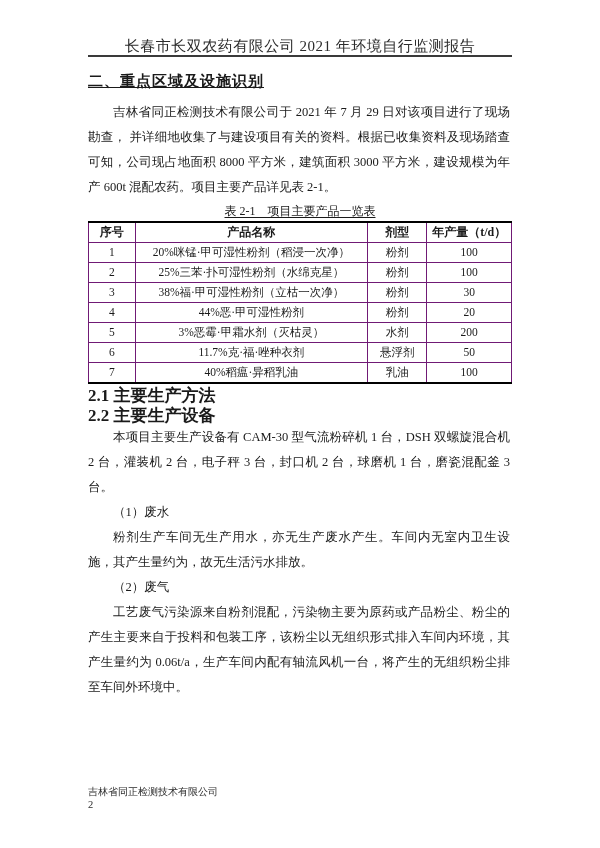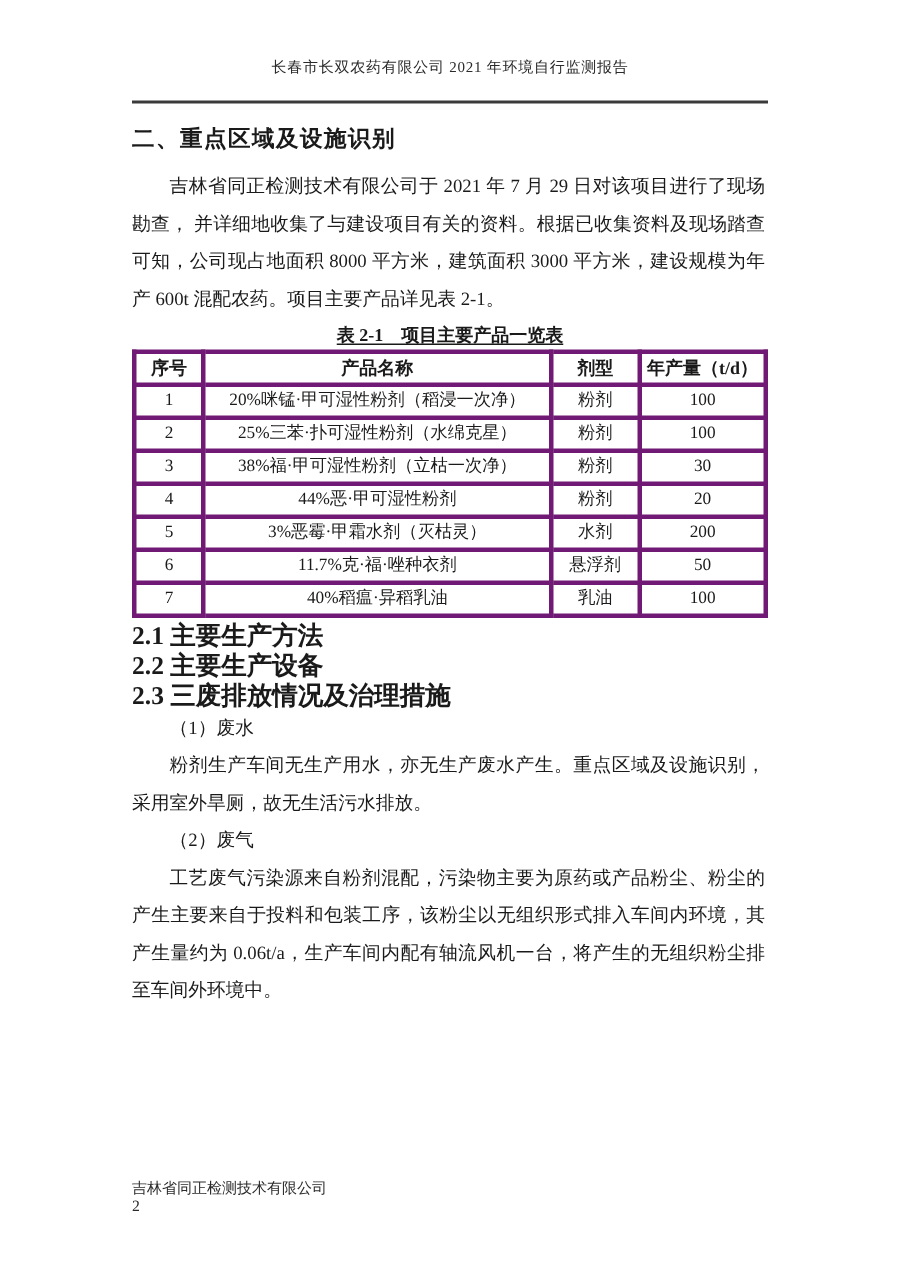--- a/index.html
+++ b/index.html
@@ -14,66 +14,67 @@
     font-family: "Liberation Serif", "DejaVu Serif", serif;
     color: #1a1a1a;
     overflow: hidden;
   }
   .content {
     margin: 0 88px;
     width: 424px;
   }
   .page-header {
     padding-top: 40px;
-    padding-bottom: 15px;
+    padding-bottom: 3px;
     border-bottom: 2px solid #3a3a3a;
     text-align: center;
-    font-size: 10px;
+    font-size: 15px;
     line-height: 12px;
     color: #2b2b2b;
     letter-spacing: 0.5px;
   }
   h1.sec-title {
     margin: 14px 0 0 0;
     font-size: 15px;
     line-height: 20px;
     font-weight: bold;
     letter-spacing: 1px;
+    text-decoration: underline;
   }
   p.body-par {
     margin: 9px 2px 0 0;
     font-size: 12.5px;
     line-height: 25px;
     text-align: justify;
     text-indent: 2em;
   }
   p.body-par.follow {
     margin-top: 0;
   }
   .tbl-caption {
     margin: 3px 0 0 0;
     text-align: center;
     font-size: 12px;
     line-height: 16px;
-    font-weight: bold;
+    font-weight: normal;
   }
   .tbl-caption span {
     text-decoration: underline;
     text-underline-offset: 2px;
   }
   table.products {
     margin-top: 2px;
     width: 424px;
     border-collapse: collapse;
     border-top: 2px solid #000;
     border-bottom: 2px solid #000;
     font-size: 11.5px;
   }
   table.products th, table.products td {
-    border: 3px solid #701a75;
+    border: 1px solid #701a75;
     height: 19px;
     padding: 0 2px;
     text-align: center;
     vertical-align: middle;
     line-height: 13px;
   }
   table.products th {
     font-weight: bold;
     font-size: 12px;
   }
@@ -174,24 +175,24 @@
           <td>40%稻瘟·异稻乳油</td>
           <td>乳油</td>
           <td>100</td>
         </tr>
       </tbody>
   </table>
 
   <h2 class="sub-title">2.1 主要生产方法</h2>
 
   <h2 class="sub-title">2.2 主要生产设备</h2>
+  <p class="body-par follow">本项目主要生产设备有 CAM-30 型气流粉碎机 1 台，DSH 双螺旋混合机 2 台，灌装机 2 台，电子秤 3 台，封口机 2 台，球磨机 1 台，磨瓷混配釜 3 台。</p>
 
-  <h2 class="sub-title">2.3 三废排放情况及治理措施</h2>
   <p class="body-par follow">（1）废水</p>
-  <p class="body-par follow">粉剂生产车间无生产用水，亦无生产废水产生。重点区域及设施识别，采用室外旱厕，故无生活污水排放。</p>
+  <p class="body-par follow">粉剂生产车间无生产用水，亦无生产废水产生。车间内无室内卫生设施，其产生量约为，故无生活污水排放。</p>
   <p class="body-par follow">（2）废气</p>
   <p class="body-par follow">工艺废气污染源来自粉剂混配，污染物主要为原药或产品粉尘、粉尘的产生主要来自于投料和包装工序，该粉尘以无组织形式排入车间内环境，其产生量约为 0.06t/a，生产车间内配有轴流风机一台，将产生的无组织粉尘排至车间外环境中。</p>
 
 </div>
 
 <div class="page-footer">
   <span>吉林省同正检测技术有限公司</span>
   <span class="pgnum">2</span>
 </div>
 

